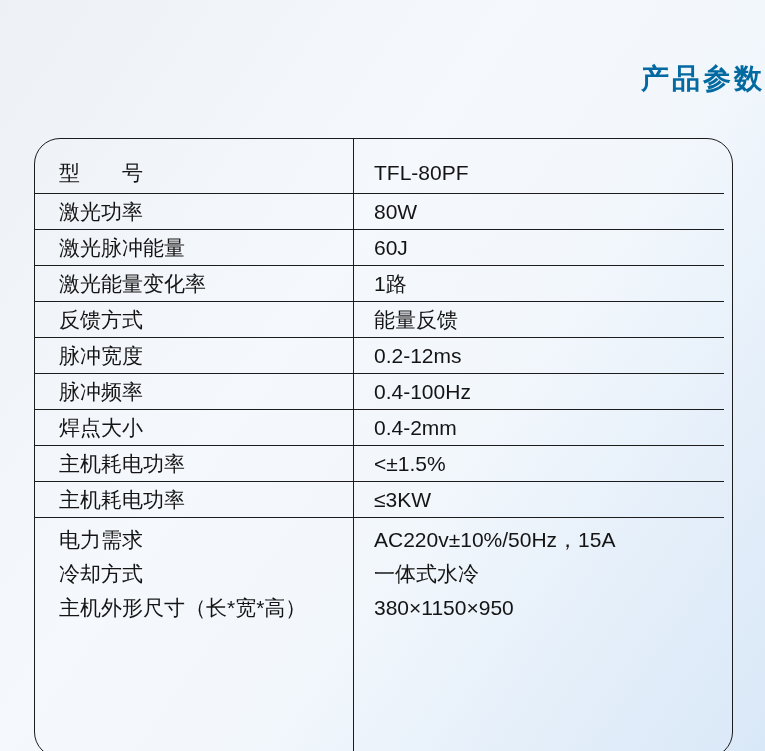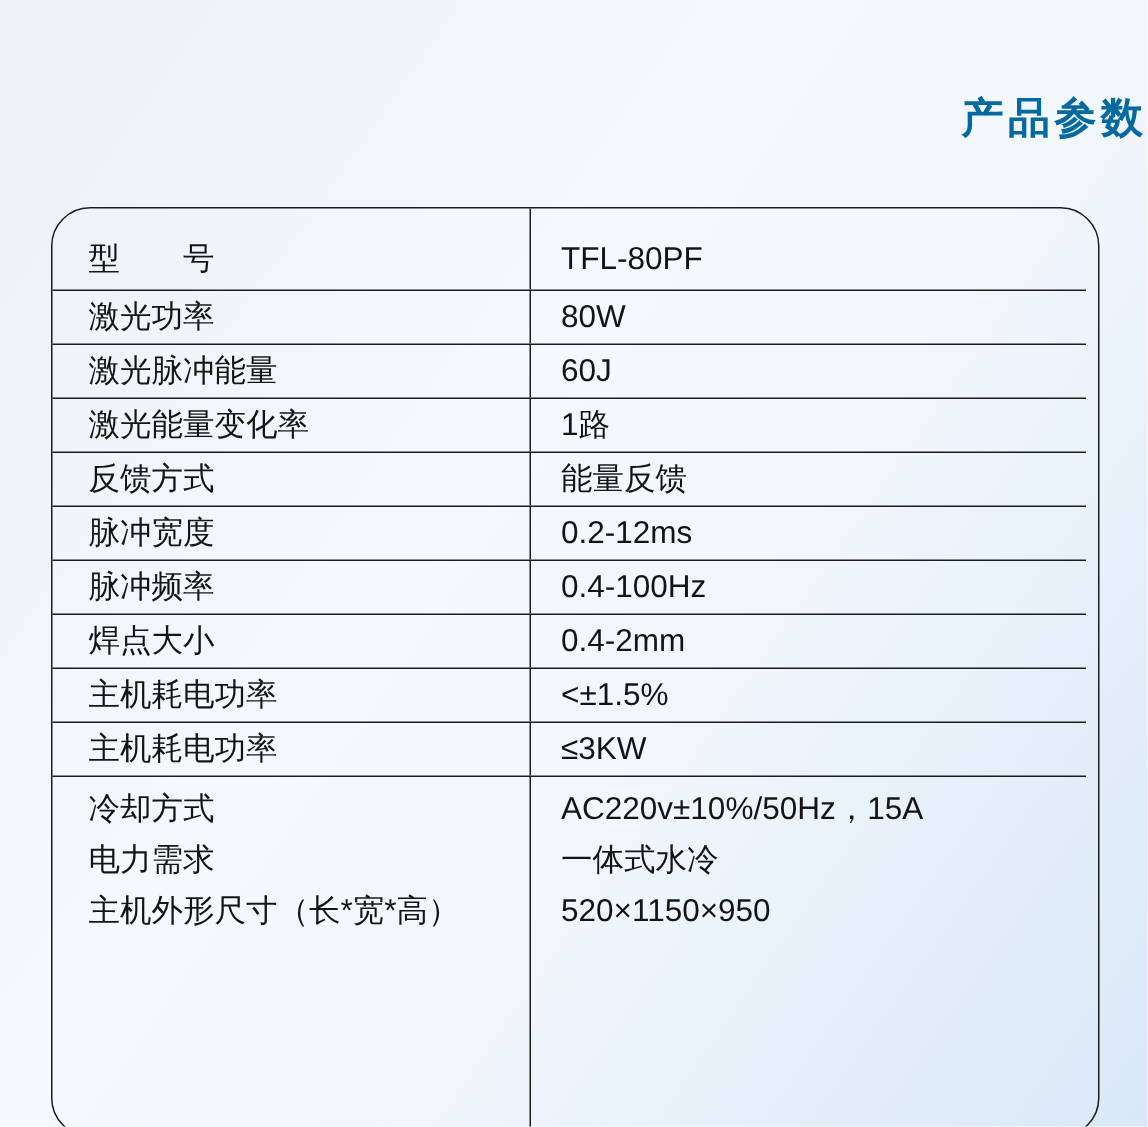--- a/index.html
+++ b/index.html
@@ -147,24 +147,24 @@
     <div class="cell value">&lt;±1.5%</div>
   </div>
 
   <div class="row row-std has-divider">
     <div class="cell label">主机耗电功率</div>
     <div class="cell value">≤3KW</div>
   </div>
 
   <div class="row row-group">
     <div class="cell label">
+      <div class="line">电力需求</div>
       <div class="line">冷却方式</div>
-      <div class="line">电力需求</div>
       <div class="line">主机外形尺寸（长*宽*高）</div>
     </div>
     <div class="cell value">
       <div class="line">AC220v±10%/50Hz，15A</div>
       <div class="line">一体式水冷</div>
-      <div class="line">520×1150×950</div>
+      <div class="line">380×1150×950</div>
     </div>
   </div>
 
 </div>
 
 </body></html>

